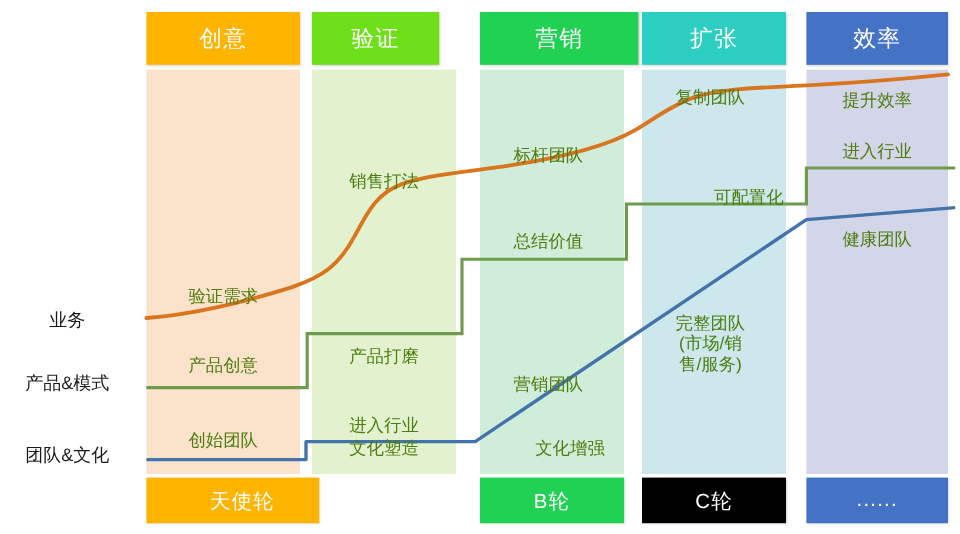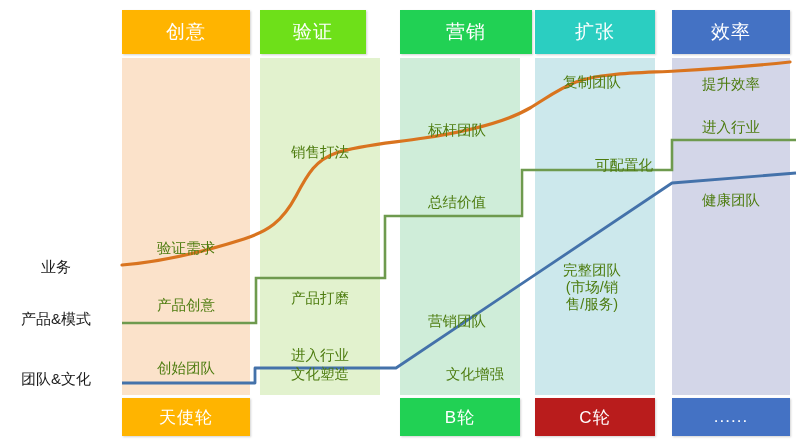--- a/index.html
+++ b/index.html
@@ -92,27 +92,27 @@
   <div class="chip header" style="left:400px;width:132px;background:#21D154;">
       <span>营销</span>
     </div>
   <div class="chip header" style="left:672px;width:118px;background:#4472C4;">
       <span>效率</span>
     </div>
   <div class="chip header" style="left:535px;width:120px;background:#2BCEC1;">
       <span>扩张</span>
     </div>
 
-  <div class="chip footer" style="left:122px;width:128px;background:#FFB400;">
+  <div class="chip footer" style="left:122px;width:128px;background:#FFB400;padding-left:16px;">
       <span>天使轮</span>
     </div>
   <div class="chip footer" style="left:400px;width:120px;background:#21D154;">
       <span>B轮</span>
     </div>
-  <div class="chip footer" style="left:535px;width:120px;background:#b91c1c;">
+  <div class="chip footer" style="left:535px;width:120px;background:#000000;">
       <span>C轮</span>
     </div>
   <div class="chip footer" style="left:672px;width:118px;background:#4472C4;">
       <span>......</span>
     </div>
 
   <div class="axis-label" style="top:258px;"><span>业务</span></div>
   <div class="axis-label" style="top:310px;"><span>产品&amp;模式</span></div>
   <div class="axis-label" style="top:370px;"><span>团队&amp;文化</span></div>
 

